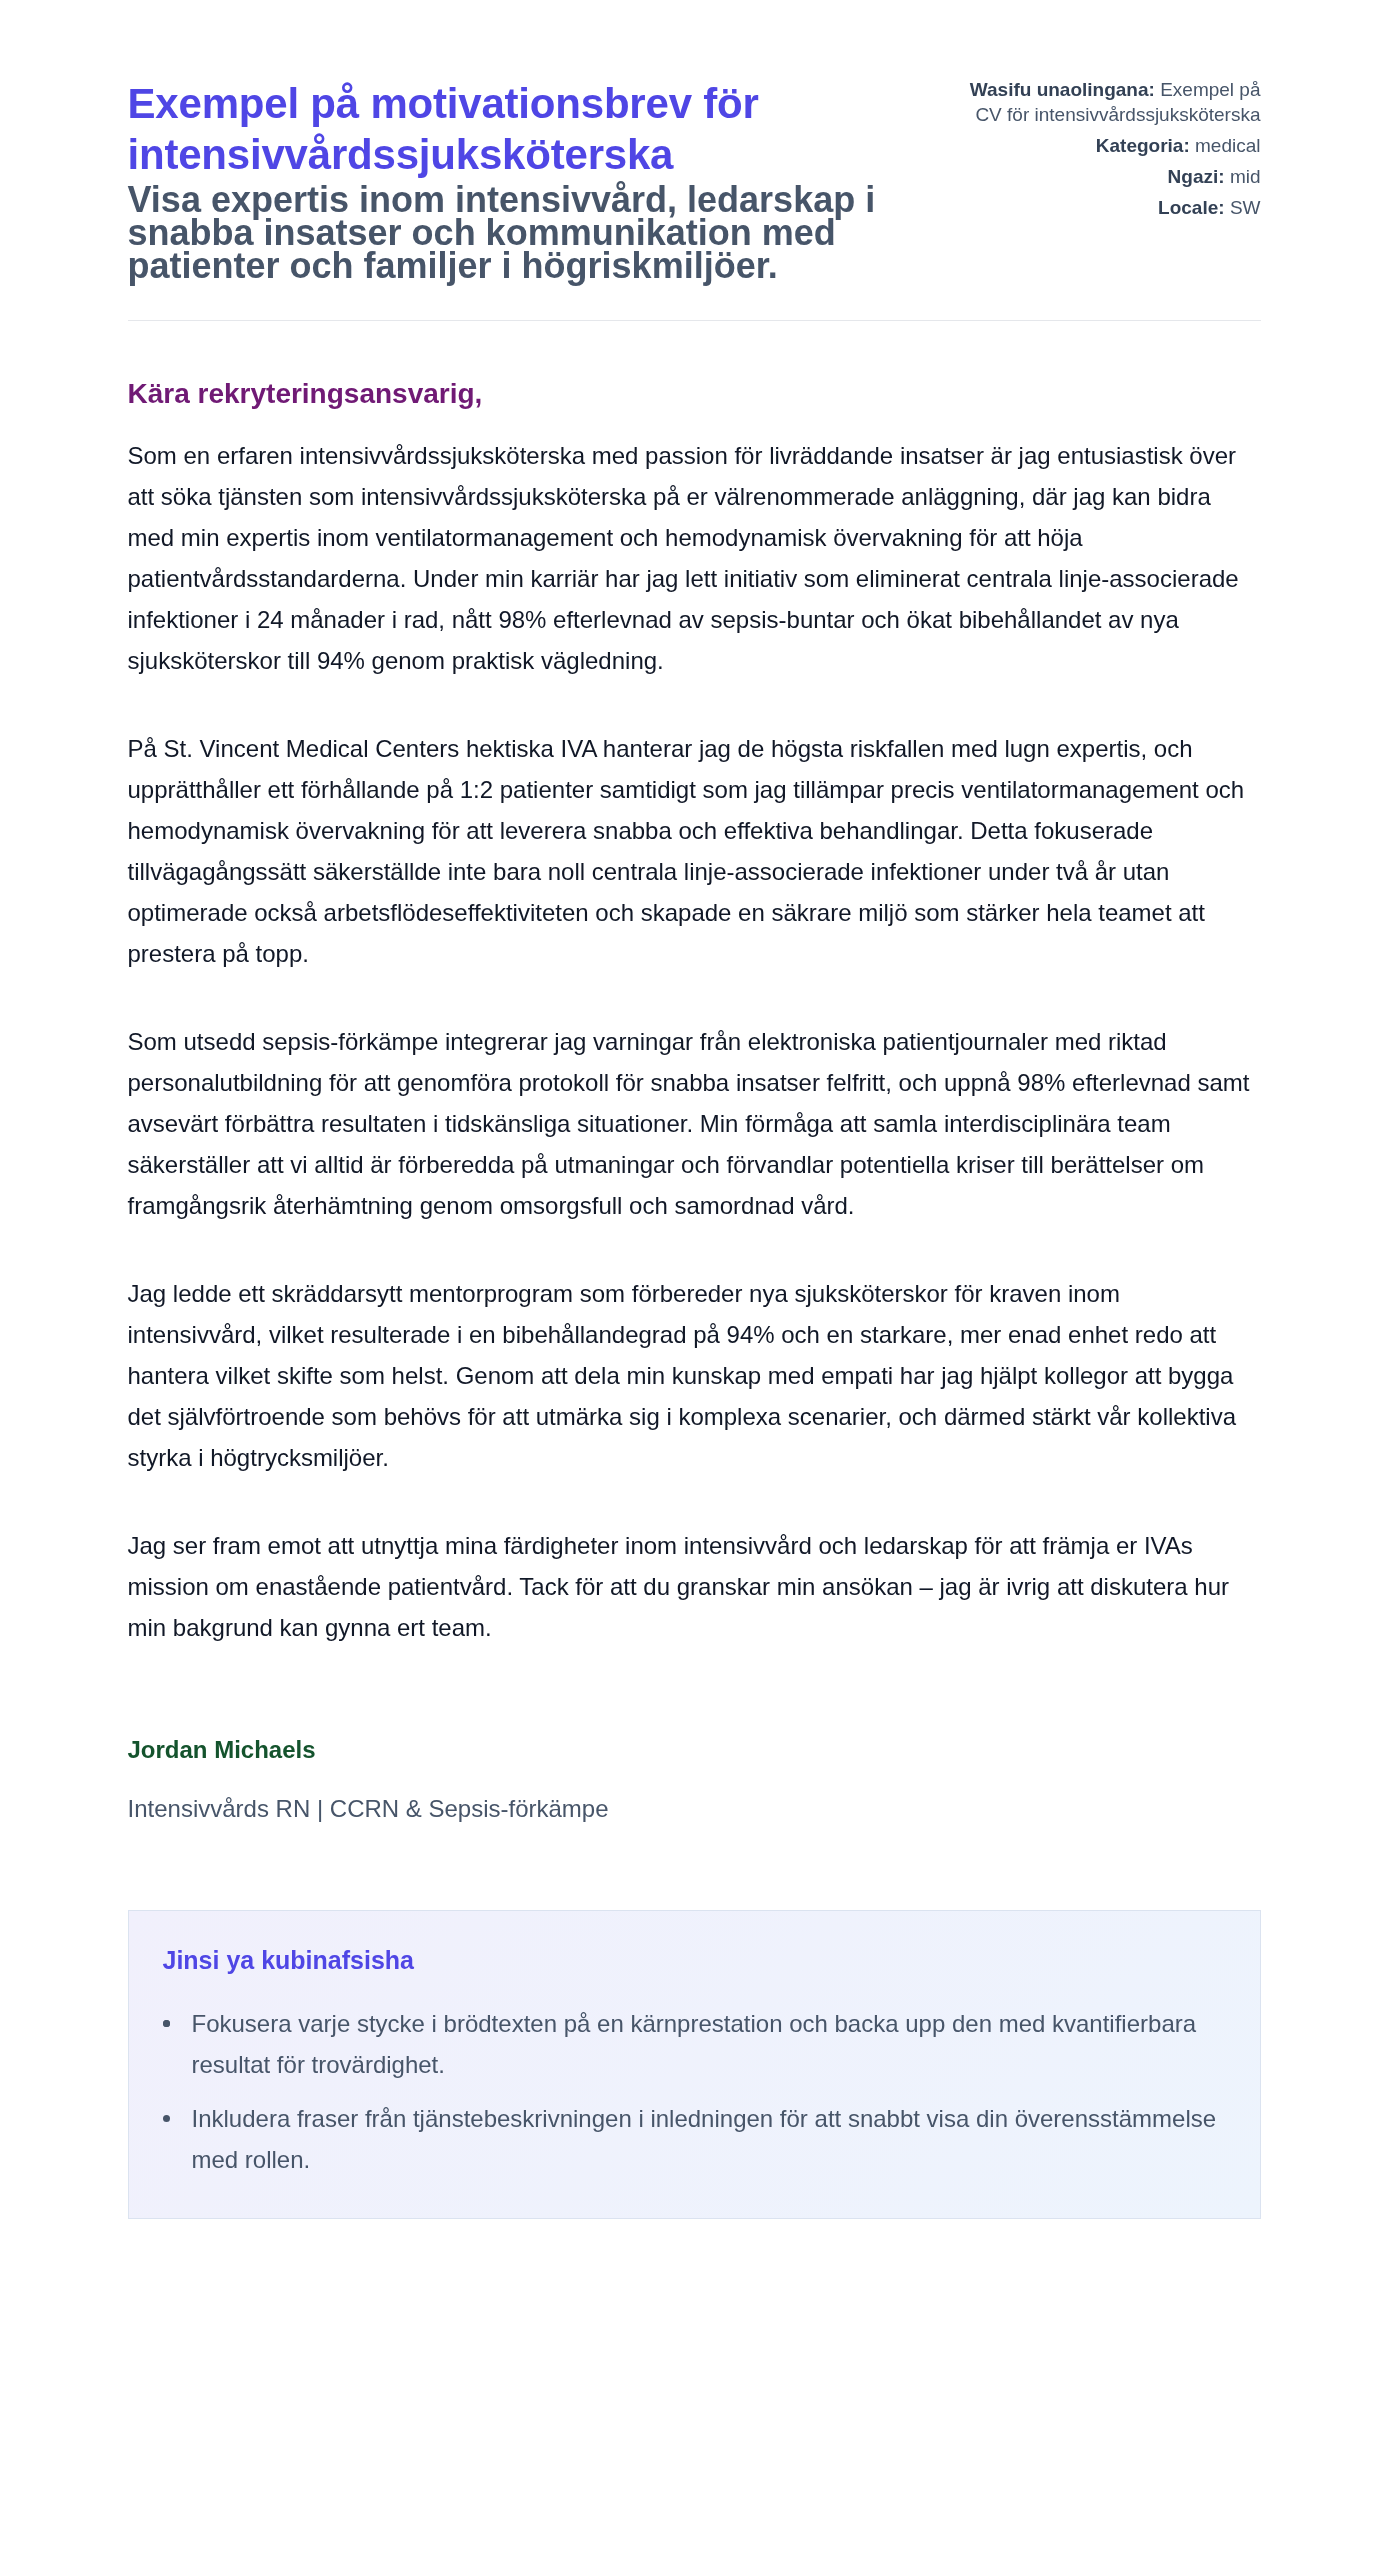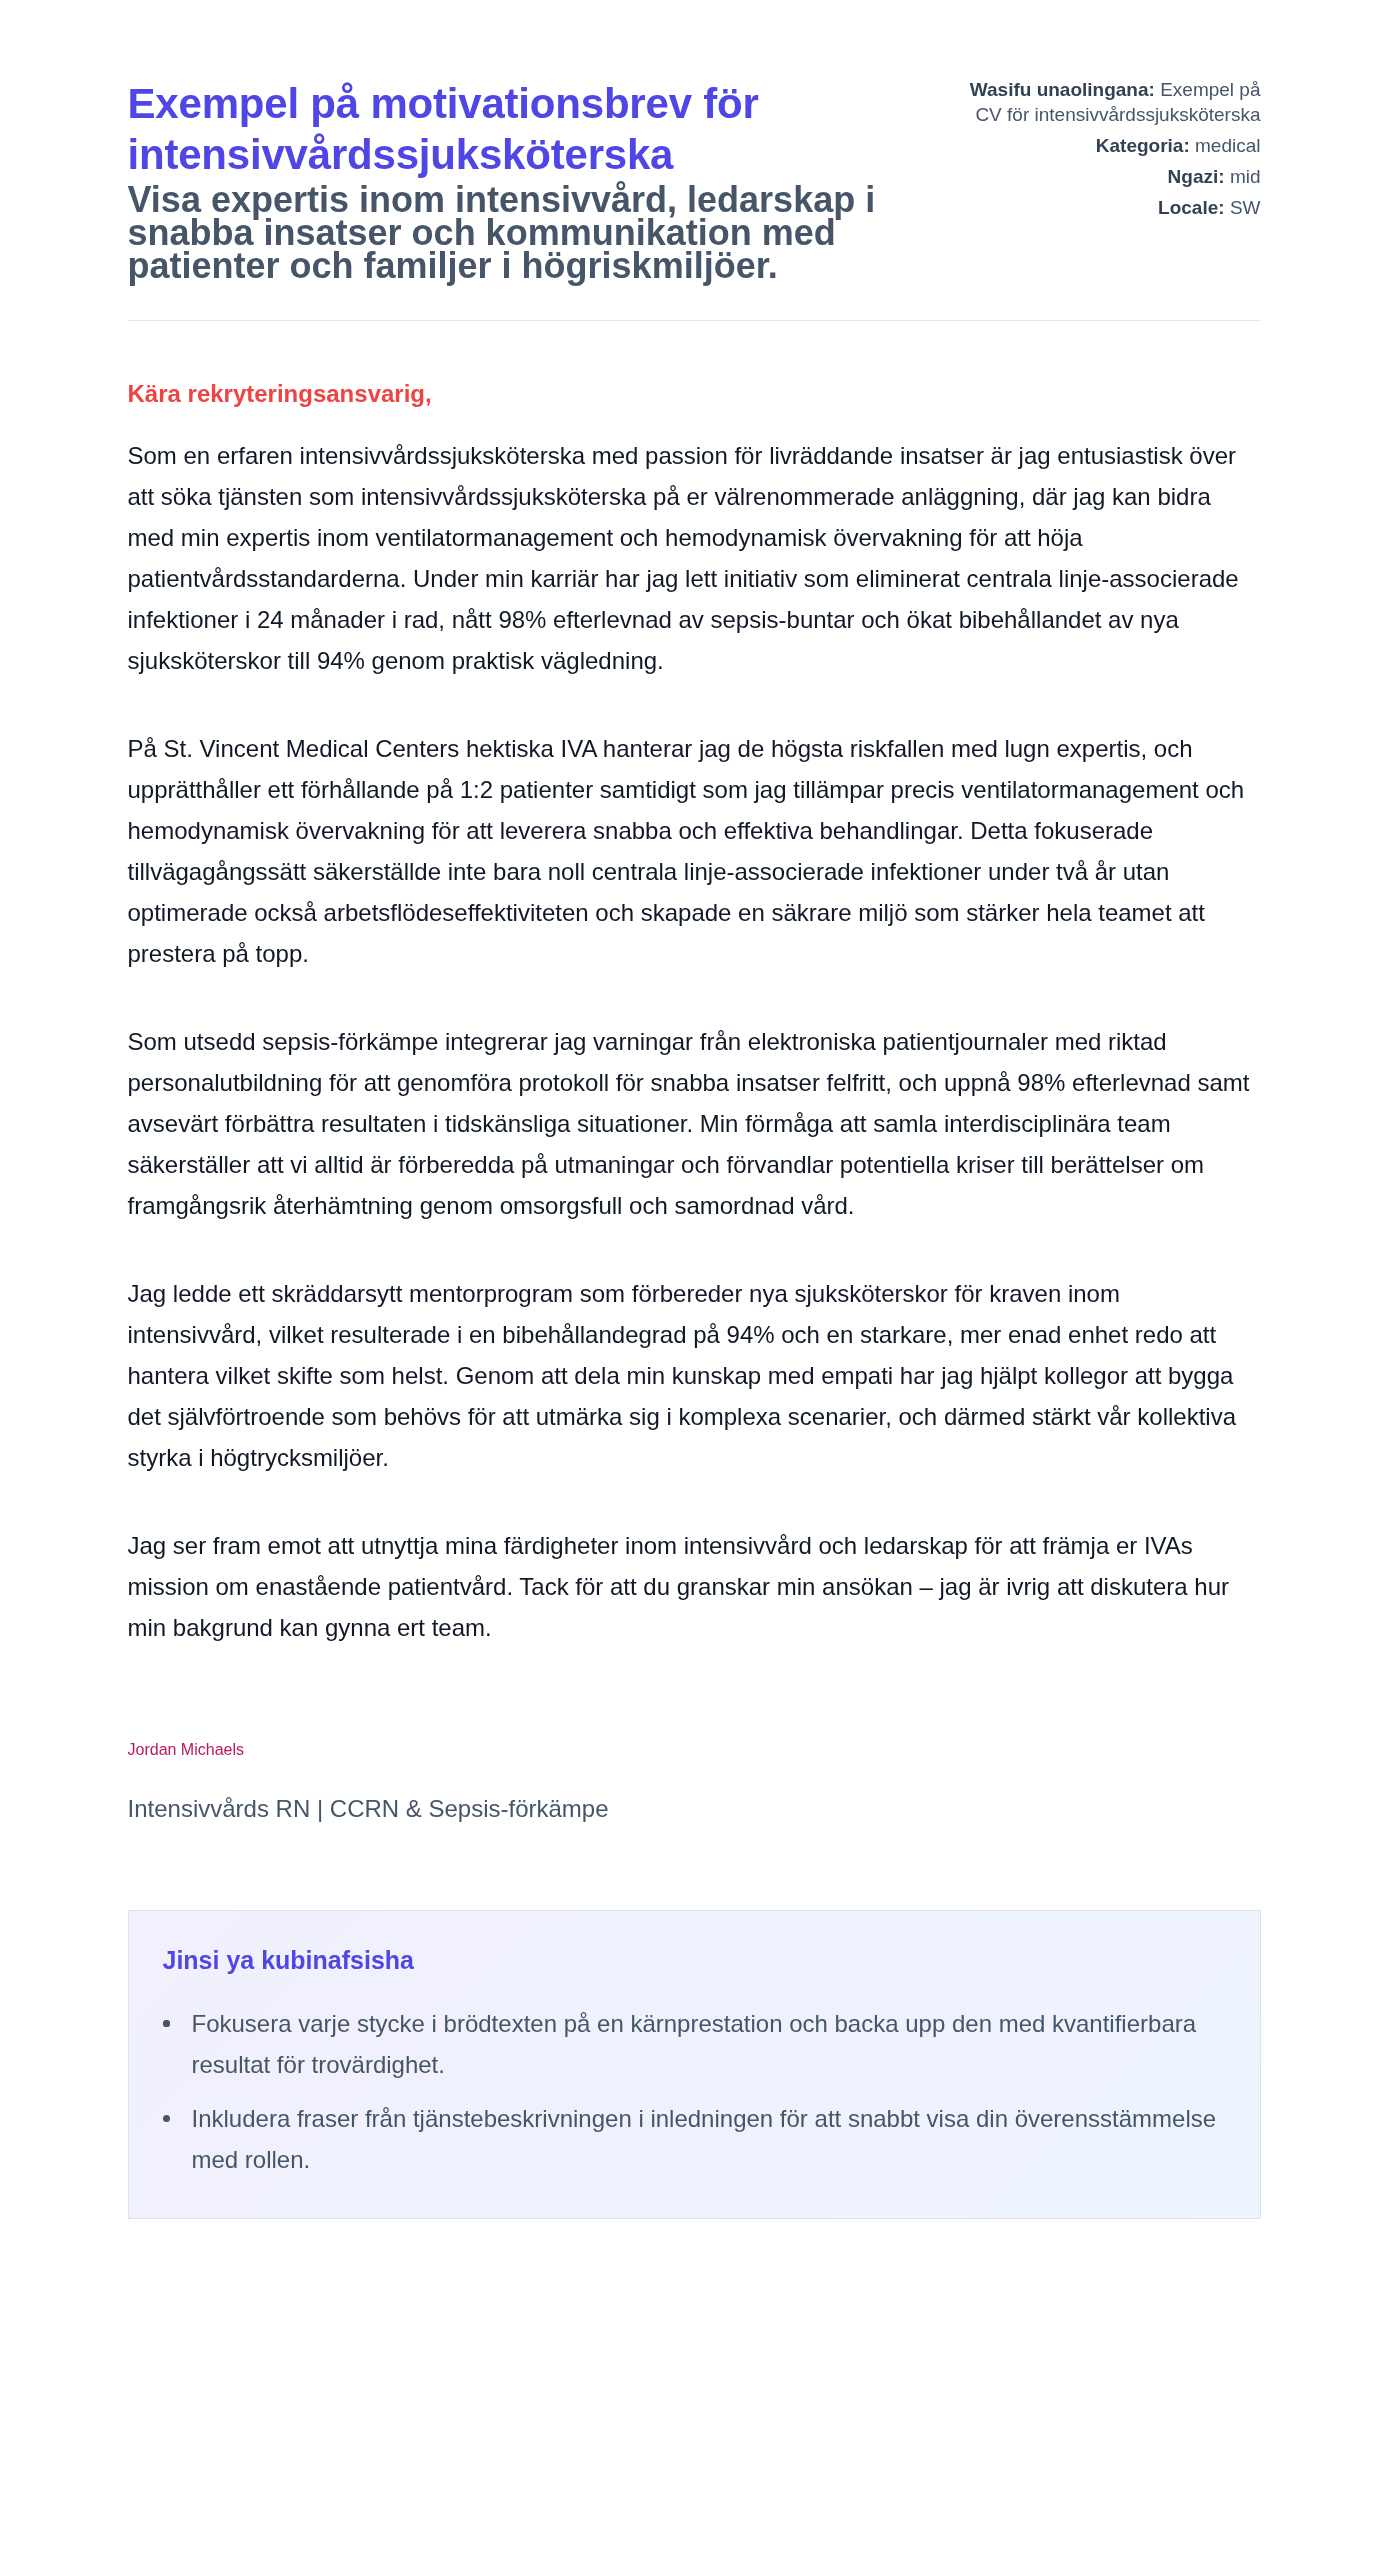--- a/index.html
+++ b/index.html
@@ -42,38 +42,38 @@
     text-align: right;
     font-size: 19px;
     line-height: 24.5px;
     color: #475569;
     margin-top: 0px;
   }
   .meta-row { margin-bottom: 6.5px; }
   .meta-key { font-weight: 700; color: #334155; }
   .letter { padding-top: 56px; }
   .greeting {
-    font-size: 24px;
+    font-size: 28px;
     line-height: 33px;
     font-weight: 700;
-    color: #ef4444;
+    color: #701a75;
     margin-bottom: 24.5px;
   }
   .para {
     font-size: 24px;
     line-height: 41px;
     color: #111827;
     margin-bottom: 47px;
   }
   .signature { margin-top: 85px; }
   .sig-name {
-    font-size: 16px;
+    font-size: 24px;
     line-height: 33px;
-    font-weight: 400;
-    color: #be185d;
+    font-weight: 700;
+    color: #14532d;
   }
   .sig-title {
     font-size: 24px;
     line-height: 33px;
     color: #475569;
     margin-top: 26px;
   }
   .tags {
     display: flex;
     flex-wrap: wrap;

